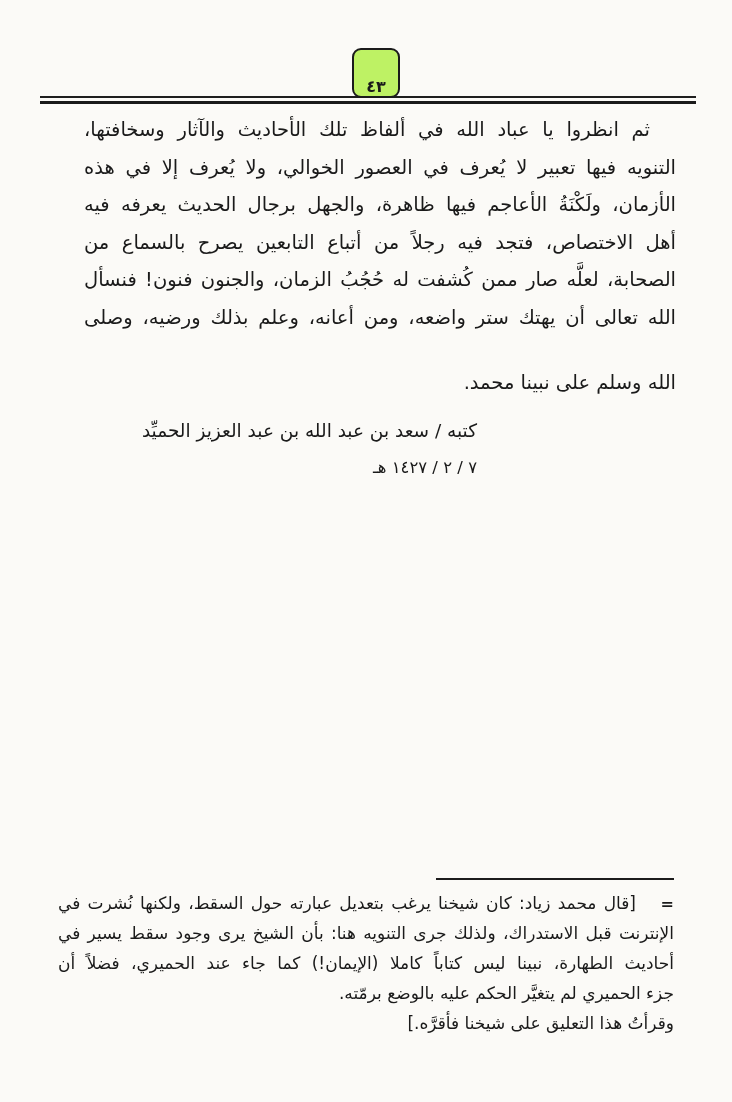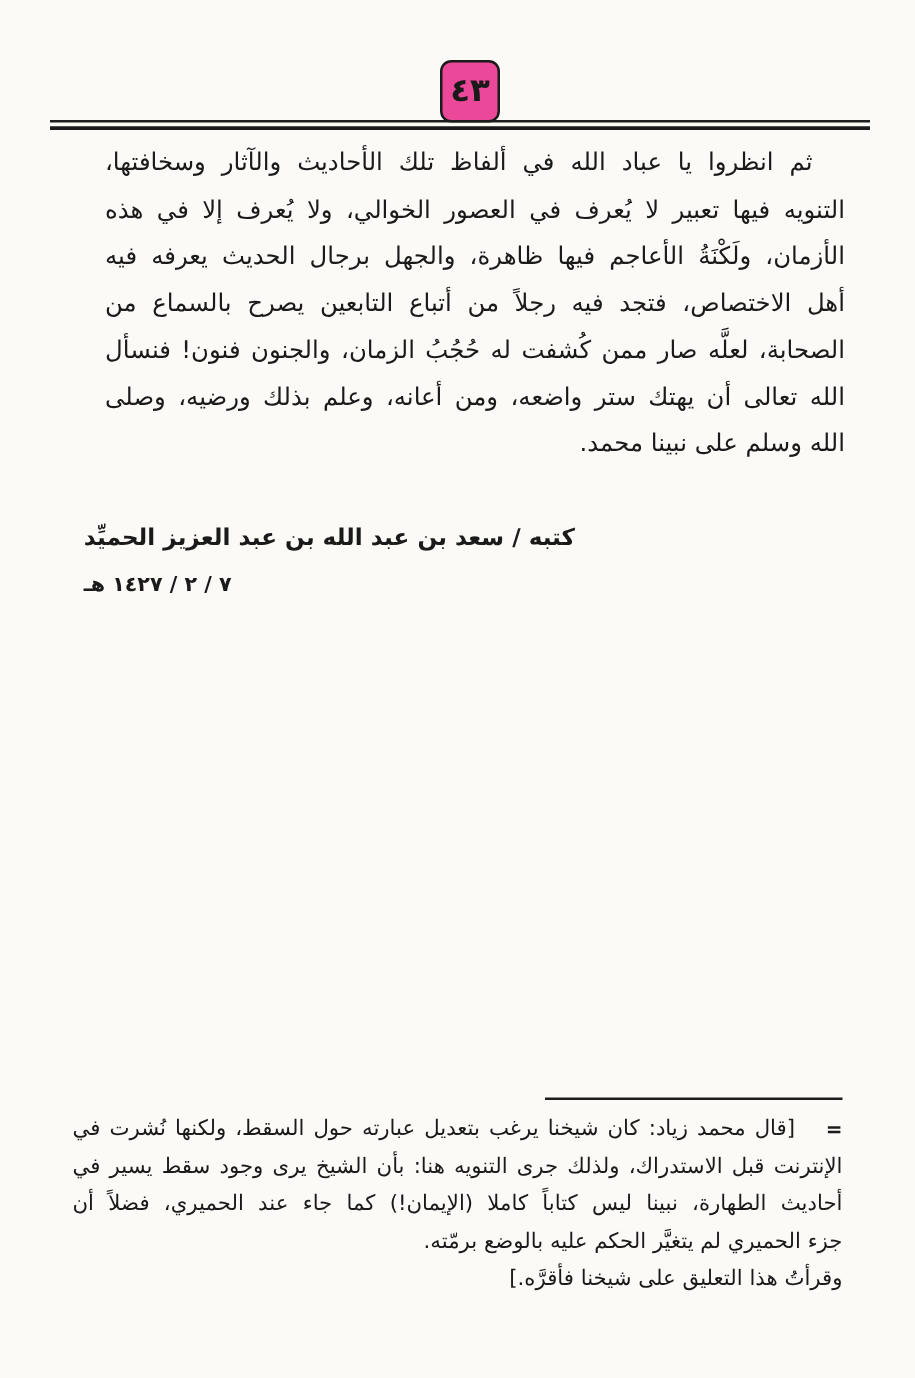--- a/index.html
+++ b/index.html
@@ -19,25 +19,25 @@
 
   
   .page-number-box {
     position: absolute;
     top: 48px;
     left: 352px;
     width: 44px;
     height: 46px;
     border: 2.5px solid #1b1b1b;
     border-radius: 9px;
-    background: #ec4899;
+    background: #bef264;
     display: flex;
-    align-items: center;
+    align-items: flex-end;
     justify-content: center;
-    font-size: 26px;
+    font-size: 16px;
     font-weight: bold;
     z-index: 2;
   }
 
   
   .header-rule {
     position: absolute;
     top: 96px;
     left: 40px;
     right: 36px;
@@ -59,32 +59,33 @@
   .line {
     white-space: normal;
   }
   .line.justify {
     text-align: justify;
     text-align-last: justify;
     text-justify: inter-word;
     margin-left: 28px;
   }
   .line.endline {
+    margin-top: 28px;
   }
   .line.first-indent {
     text-indent: 26px; 
   }
 
   
   .signature {
     position: absolute;
     top: 414px;
-    right: 272px;
-    text-align: left;
-    font-weight: bold;
+    right: 255px;
+    text-align: right;
+    font-weight: normal;
   }
   .signature .author {
     font-size: 18.5px;
     line-height: 34px;
     white-space: nowrap;
   }
   .signature .date {
     font-size: 16.5px;
     line-height: 30px;
     margin-top: 5px;

